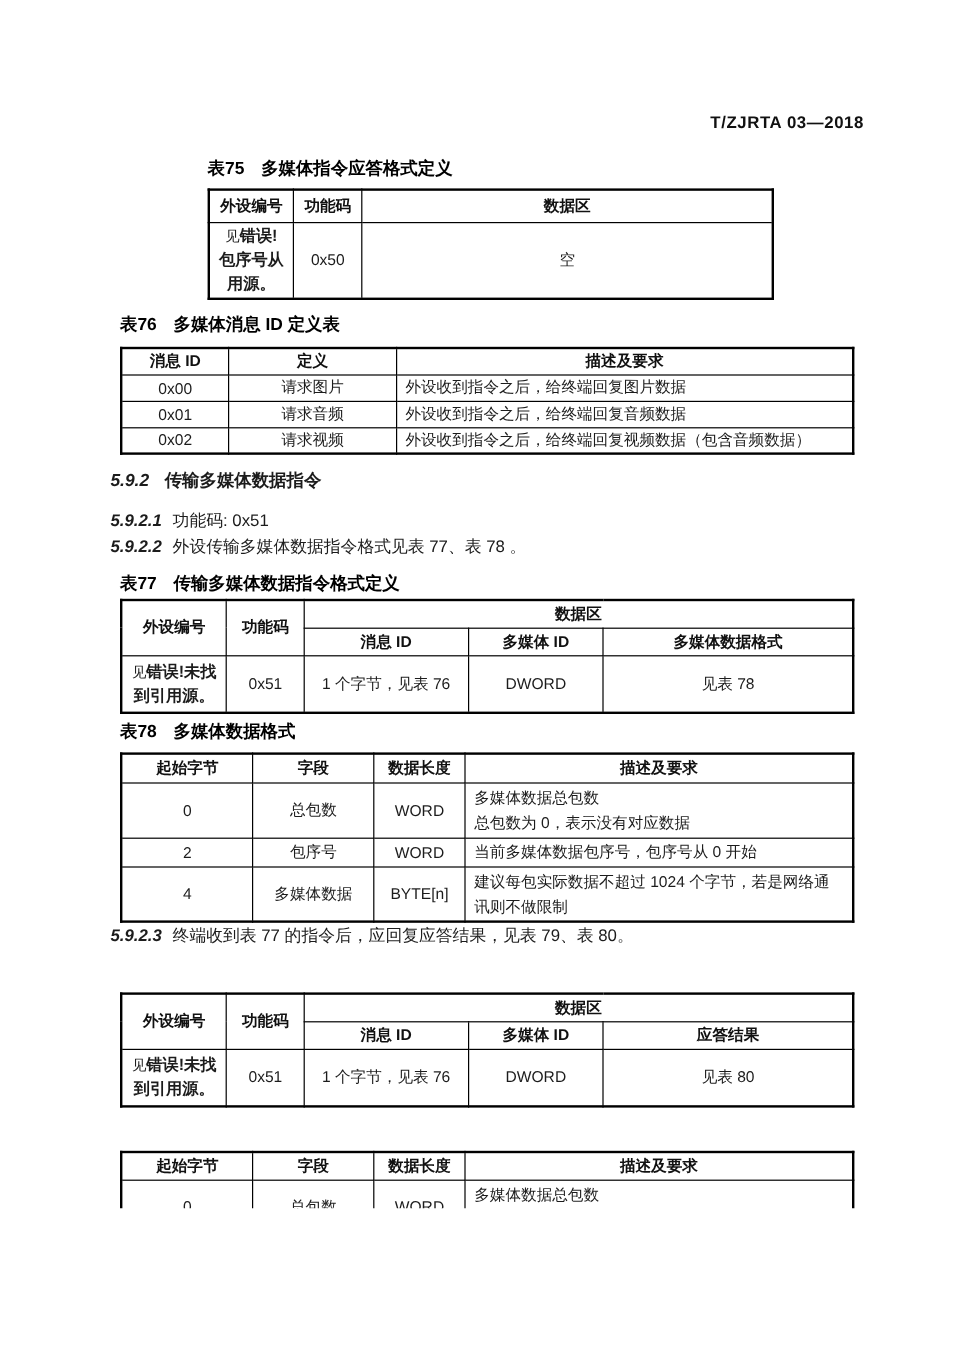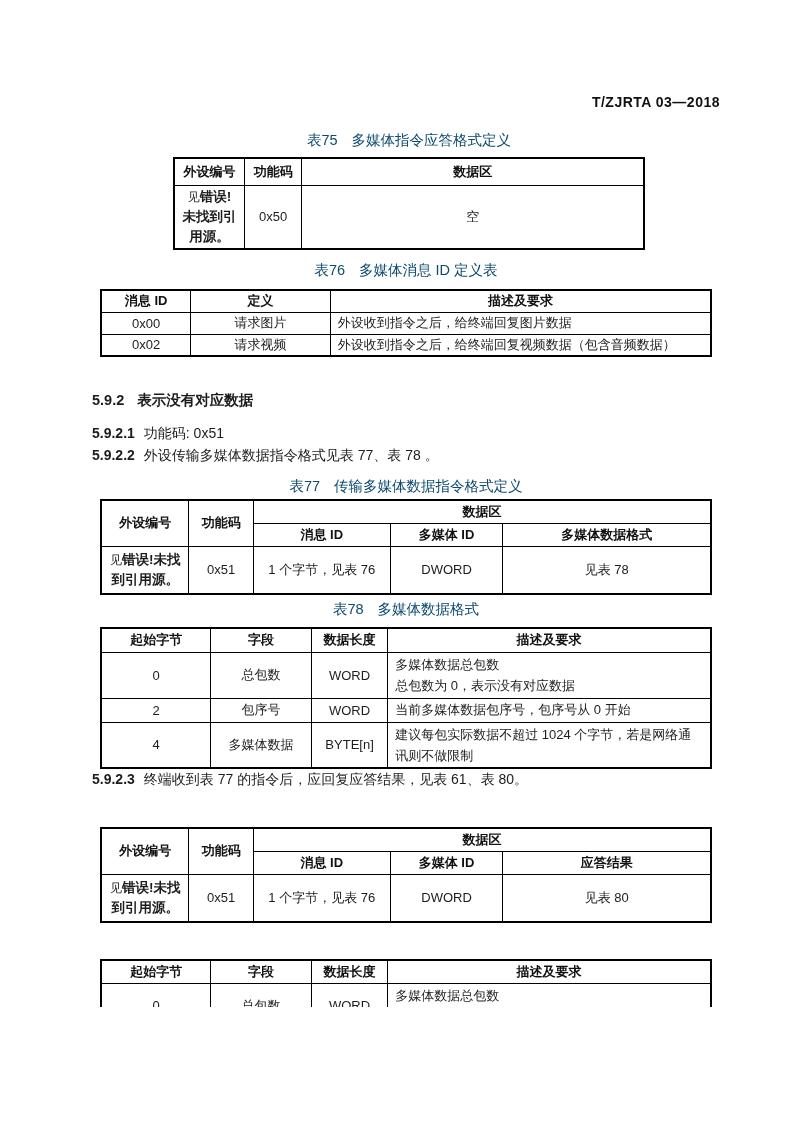--- a/index.html
+++ b/index.html
@@ -22,28 +22,28 @@
     color: #111;
   }
   .page-num {
     top: 1032px; left: 100px; width: 612px;
     text-align: center; font-size: 13px; color: #333;
     padding-right: 6px;
   }
 
   
   .cap {
-    font-size: 14.5px; font-weight: 400; text-align: center; color: #0c4a6e;
+    font-size: 14.5px; font-weight: 700; text-align: left; color: #000000;
     white-space: nowrap;
   }
   .cap .cap-label { margin-right: 14px; }
 
   
   .sec { font-size: 14px; white-space: nowrap; color: #1c1c1c; }
-  .sec .num { font-weight: 700; margin-right: 9px; }
+  .sec .num { font-weight: 700; margin-right: 9px; font-style: italic; }
   .sec-head { font-weight: 700; font-size: 14.5px; }
   .sec-head .num { margin-right: 13px; }
 
   
   table.doc {
     border-collapse: collapse; width: 100%; table-layout: fixed;
     border: 2px solid #000;
   }
   table.doc th, table.doc td {
     border: 1px solid #000;
@@ -119,21 +119,21 @@
         <tr>
           <th>外设编号</th>
           <th>功能码</th>
           <th>数据区</th>
         </tr>
       </thead>
       <tbody>
         <tr>
           <td class="c errcell">
             <div><span class="see">见</span><span class="eb">错误!</span></div>
-            <div class="eb">未找到引</div>
+            <div class="eb">包序号从</div>
             <div class="eb">用源。</div>
           </td>
           <td class="c">0x50</td>
           <td class="c">空</td>
         </tr>
       </tbody>
     </table>
   </div>
 
   <div class="abs cap" id="cap76">
@@ -153,30 +153,35 @@
           <th>描述及要求</th>
         </tr>
       </thead>
       <tbody>
         <tr>
           <td class="c">0x00</td>
           <td class="c">请求图片</td>
           <td class="l">外设收到指令之后，给终端回复图片数据</td>
         </tr>
         <tr>
+          <td class="c">0x01</td>
+          <td class="c">请求音频</td>
+          <td class="l">外设收到指令之后，给终端回复音频数据</td>
+        </tr>
+        <tr>
           <td class="c">0x02</td>
           <td class="c">请求视频</td>
           <td class="l">外设收到指令之后，给终端回复视频数据（包含音频数据）</td>
         </tr>
       </tbody>
     </table>
   </div>
 
   <div class="abs sec sec-head" id="s592">
-    <span class="num">5.9.2</span><span>表示没有对应数据</span>
+    <span class="num">5.9.2</span><span>传输多媒体数据指令</span>
   </div>
   <div class="abs sec" id="s5921">
     <span class="num">5.9.2.1</span><span>功能码: 0x51</span>
   </div>
   <div class="abs sec" id="s5922">
     <span class="num">5.9.2.2</span><span>外设传输多媒体数据指令格式见表 77、表 78 。</span>
   </div>
 
   <div class="abs cap" id="cap77">
     <span class="cap-label">表77</span><span>传输多媒体数据指令格式定义</span>
@@ -256,21 +261,21 @@
           <td class="c">4</td>
           <td class="c">多媒体数据</td>
           <td class="c">BYTE[n]</td>
           <td class="l ml">建议每包实际数据不超过 1024 个字节，若是网络通讯则不做限制</td>
         </tr>
       </tbody>
     </table>
   </div>
 
   <div class="abs sec" id="s5923">
-    <span class="num">5.9.2.3</span><span>终端收到表 77 的指令后，应回复应答结果，见表 61、表 80。</span>
+    <span class="num">5.9.2.3</span><span>终端收到表 77 的指令后，应回复应答结果，见表 79、表 80。</span>
   </div>
 
   <div class="abs" id="tbl79">
     <table class="doc">
       <colgroup>
           <col style="width:14.4%">
           <col style="width:10.6%">
           <col style="width:22.4%">
           <col style="width:18.5%">
           <col>

